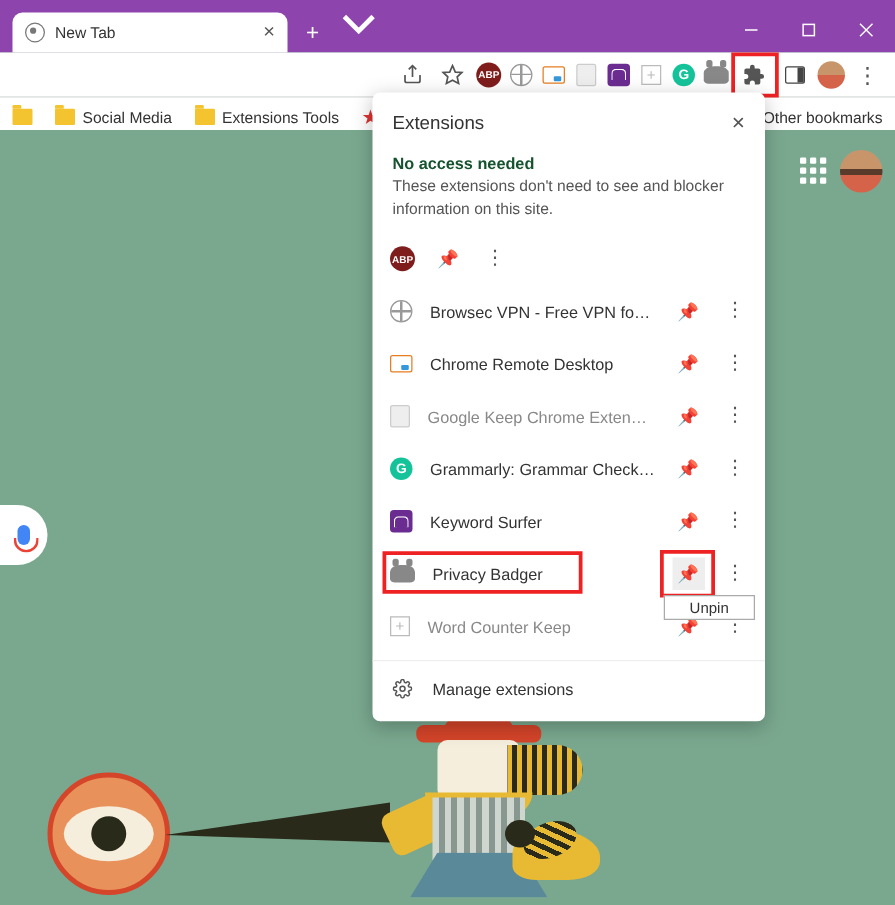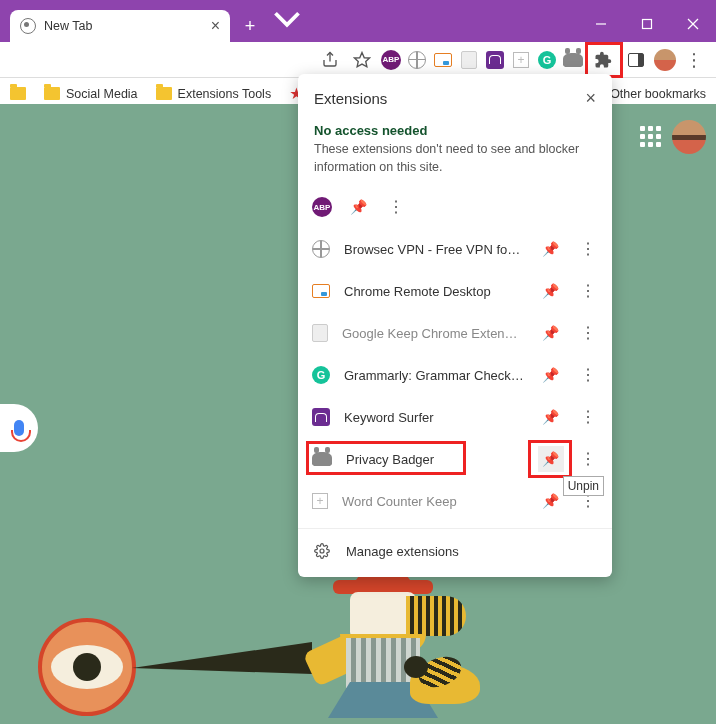--- a/index.html
+++ b/index.html
@@ -16,21 +16,21 @@
   .win-btn { width:46px; display:flex; align-items:center; justify-content:center; color:#fff; }
   .win-btn svg { width:12px; height:12px; }
   .chev { width:46px; display:flex; align-items:center; justify-content:center; color:#fff;}
 
   
   .toolbar { height: 36px; background: #fff; border-bottom: 1px solid #ddd; display:flex; align-items:center; padding: 0 8px; gap:4px; }
   .spacer { flex:1; }
   .tbtn { width:28px; height:28px; display:flex; align-items:center; justify-content:center; color:#555; border-radius:4px; }
   .tbtn svg { width:18px; height:18px; }
   .ext-icon { width:22px; height:22px; display:flex; align-items:center; justify-content:center; }
-  .abp-badge { background:#701a75; color:#fff; font-size:8px; font-weight:bold; width:20px; height:20px; border-radius:50%; display:flex; align-items:center; justify-content:center;}
+  .abp-badge { background:#7f1d1d; color:#fff; font-size:8px; font-weight:bold; width:20px; height:20px; border-radius:50%; display:flex; align-items:center; justify-content:center;}
   .globe-icon { width:18px; height:18px; border:1.5px solid #999; border-radius:50%; position:relative;}
   .globe-icon::before{content:'';position:absolute;left:0;right:0;top:7px;height:1.5px;background:#999;}
   .globe-icon::after{content:'';position:absolute;top:0;bottom:0;left:7px;width:1.5px;background:#999;}
   .crd-icon{width:18px;height:14px;background:#fff;border:1.5px solid #e67e22;border-radius:2px;position:relative;}
   .crd-icon::after{content:'';position:absolute;right:2px;bottom:1px;width:6px;height:4px;background:#3498db;border-radius:1px;}
   .keep-icon{width:16px;height:18px;background:#eee;border:1.5px solid #ccc;border-radius:2px;}
   .gram-icon{width:18px;height:18px;background:#15c39a;border-radius:50%;display:flex;align-items:center;justify-content:center;color:#fff;font-size:11px;font-weight:bold;}
   .ks-icon{width:18px;height:18px;background:#6b2c91;border-radius:3px;display:flex;align-items:center;justify-content:center;}
   .ks-icon::after{content:'';width:10px;height:8px;border:1.5px solid #fff;border-bottom:none;border-radius:4px 4px 0 0;}
   .pb-icon{width:20px;height:14px;background:#888;border-radius:40% 40% 20% 20%;position:relative;}
@@ -69,21 +69,21 @@
   .section-title{padding:4px 16px 2px;font-size:13px;font-weight:600;color:#14532d;}
   .section-sub{padding:0 16px 10px;font-size:12.5px;color:#555;line-height:1.45;}
   .ext-row{display:flex;align-items:center;padding:8px 14px;gap:14px;font-size:13px;color:#333;min-height:42px;position:relative;}
   .ext-row .name{flex:1;white-space:nowrap;overflow:hidden;text-overflow:ellipsis;}
   .pin{color:#1a73e8;font-size:14px;width:26px;height:26px;display:flex;align-items:center;justify-content:center;}
   .pin.boxed{background:#eee;}
   .ext-row .more{color:#555;width:20px;text-align:center;font-size:16px;line-height:0.4;}
   .ext-row .more::before{content:'⋮';}
   .row-highlight{position:absolute;left:8px;top:3px;width:160px;height:34px;border:3px solid #e22;pointer-events:none;}
   .pin-highlight{position:absolute;right:40px;top:2px;width:44px;height:38px;border:3px solid #e22;pointer-events:none;}
-  .tooltip{position:absolute;right:8px;top:38px;background:#fff;border:1px solid #aaa;padding:2px 4px;font-size:12px;color:#333;z-index:11;}
+  .tooltip{position:absolute;right:8px;top:38px;background:#fff;border:1px solid #aaa;padding:2px 20px;font-size:12px;color:#333;z-index:11;}
   .manage-row{border-top:1px solid #eee;margin-top:6px;padding:14px 16px;display:flex;align-items:center;gap:16px;font-size:13px;color:#333;}
   .gear{width:16px;height:16px;color:#555;}
 
   
   .illus{position:absolute;left:30px;bottom:0;width:460px;height:190px;}
   .eye-circle{position:absolute;left:8px;bottom:8px;width:98px;height:98px;background:#e8915a;border:4px solid #d4452a;border-radius:50%;display:flex;align-items:center;justify-content:center;}
   .eye-white{width:72px;height:44px;background:#f5eedd;border-radius:50%;display:flex;align-items:center;justify-content:center;}
   .eye-pupil{width:28px;height:28px;background:#2a2a1a;border-radius:50%;}
   .telescope{position:absolute;left:102px;bottom:50px;width:0;height:0;border-top:26px solid transparent;border-bottom:6px solid transparent;border-right:180px solid #2a2a1a;}
   .person{position:absolute;left:268px;bottom:0;width:180px;height:180px;}

